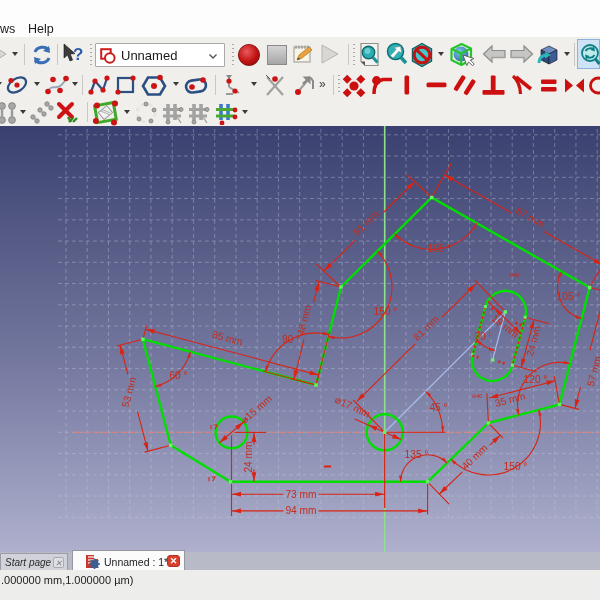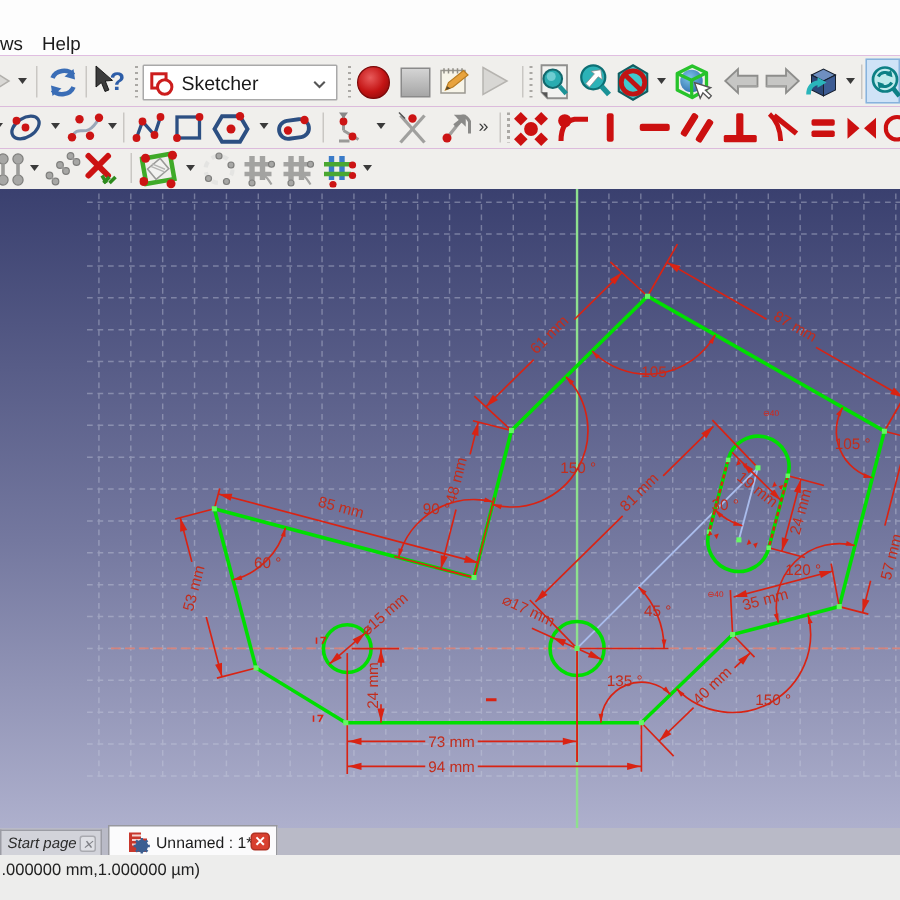--- a/index.html
+++ b/index.html
@@ -1,17 +1,17 @@
 <!DOCTYPE html>
 <html><head>
 <meta charset="utf-8">
 <style>
 html,body{margin:0;padding:0;width:600px;height:600px;overflow:hidden;
   font-family:"Liberation Sans",sans-serif;-webkit-font-smoothing:antialiased;}
-#app{position:relative;width:600px;height:600px;background:#a21caf;}
+#app{position:relative;width:600px;height:600px;background:#f97316;}
 .abs{position:absolute;}
 #menubar{left:0;top:0;width:600px;height:37px;background:#fdfdfd;}
 #menubar span{position:absolute;top:22px;font-size:12.5px;color:#1b1b1b;}
 #row1{left:0;top:37px;width:600px;height:34px;background:#f0efec;}
 #row2{left:0;top:71px;width:600px;height:28px;background:#f0efec;}
 #row3{left:0;top:99px;width:600px;height:27px;background:#f0efec;border-bottom:1px solid #d9d7d3;}
 .sep{position:absolute;width:1px;background:#c9c7c3;}
 .handle{position:absolute;width:2px;background-image:repeating-linear-gradient(#aaa8a4 0 1.5px,transparent 1.5px 4px);}
 .dd{position:absolute;width:0;height:0;border-left:3.6px solid transparent;border-right:3.6px solid transparent;border-top:4.6px solid #3a3a3a;}
 #viewport{left:0;top:126px;width:600px;height:426px;}
@@ -54,21 +54,21 @@
 <polygon points="2,1 2,15 5.6,12 8,18 10.6,17 8.2,11 13,10.6" fill="#3c3c3c" stroke="#111" stroke-width="0.6"></polygon>
 <text x="11" y="17" font-family="Liberation Sans" font-size="17" font-weight="bold" fill="#2d5da8">?</text>
       </svg>
 <div class="handle" style="left:90px;top:7px;height:21px"></div>
 <div class="abs" style="left:95px;top:6px;width:130px;height:24px;background:#fff;
  border:1px solid #a9a9a9;border-radius:1px;box-sizing:border-box;">
 <svg class="ib" style="left:4px;top:4px" width="16" height="16" viewBox="0 0 16 16">
  <rect x="1.2" y="1.2" width="9.5" height="9.5" fill="none" stroke="#cc1d1d" stroke-width="2"></rect>
  <circle cx="9.8" cy="10" r="4.8" fill="#fff" stroke="#cc1d1d" stroke-width="2"></circle>
 </svg>
-<span style="position:absolute;left:25px;top:4px;font-size:13px;color:#191919;">Sketcher</span>
+<span style="position:absolute;left:25px;top:4px;font-size:13px;color:#191919;">Unnamed</span>
 <svg class="ib" style="left:112px;top:9px" width="10" height="7" viewBox="0 0 10 7">
  <path d="M1.5 1.5 L5 5 L8.5 1.5" fill="none" stroke="#555" stroke-width="1.4"></path>
         </svg>
 </div>
 <div class="handle" style="left:232px;top:7px;height:21px"></div>
 <svg class="ib" style="left:237px;top:6px" width="24" height="24" viewBox="0 0 24 24">
 <defs>
           <radialGradient id="rg" cx="0.4" cy="0.35" r="0.75">
 <stop offset="0" stop-color="#e85b5b"></stop>
             <stop offset="0.6" stop-color="#c41414"></stop>

